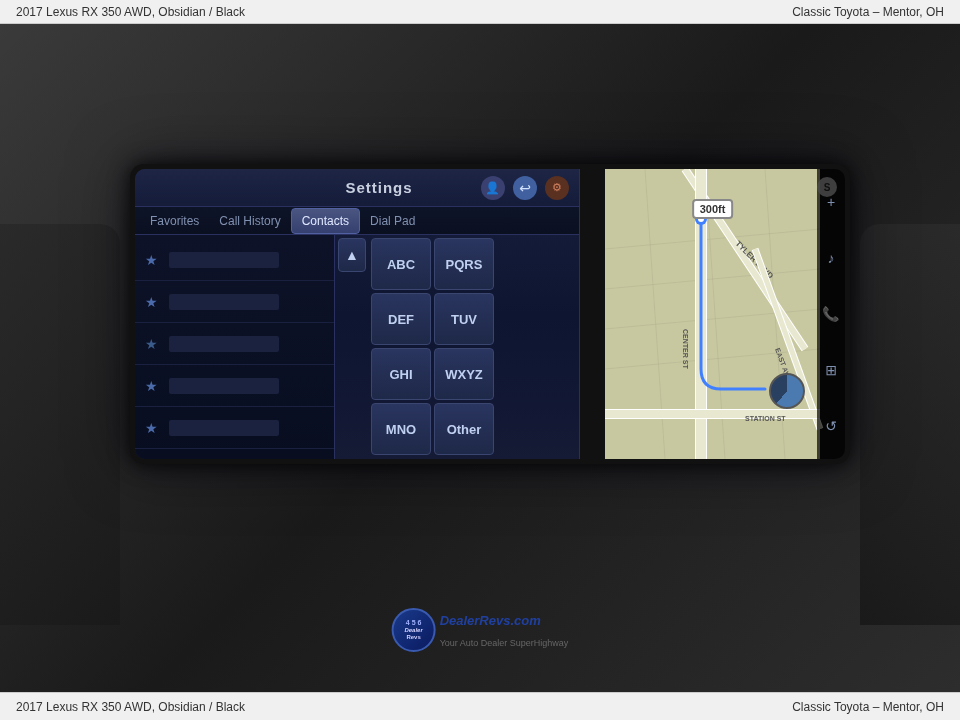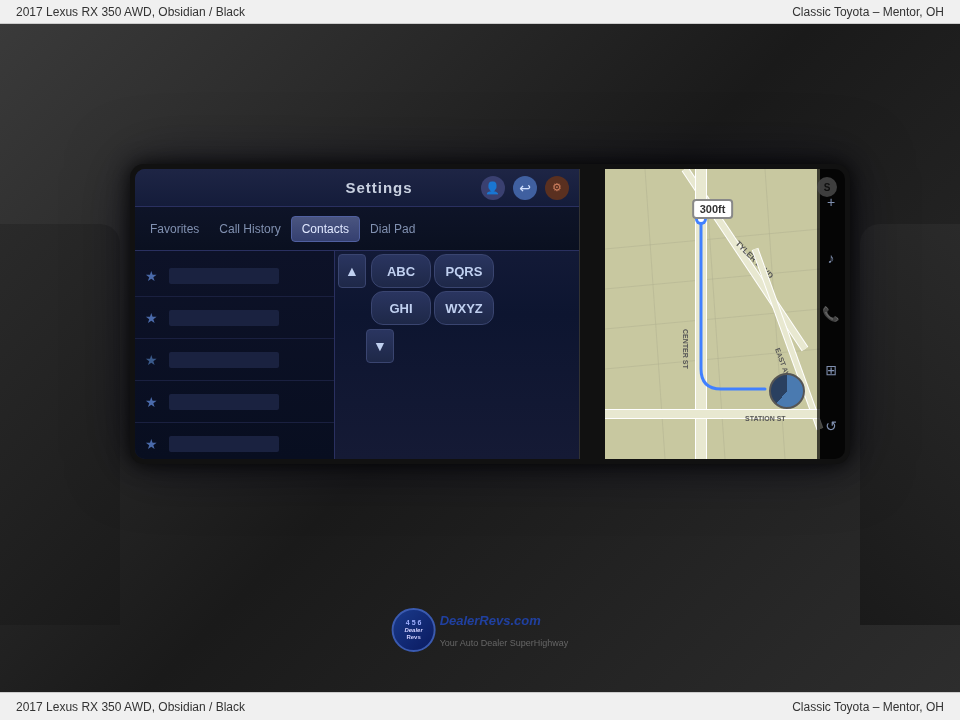--- a/index.html
+++ b/index.html
@@ -109,21 +109,21 @@
       color: #d08060;
       font-size: 11px;
     }
 
     
     .nav-tabs {
       display: flex;
       align-items: center;
       background: linear-gradient(180deg, #0e1428 0%, #0a1020 100%);
       border-bottom: 1px solid #2a3060;
-      height: 44px;
+      height: 28px;
       padding: 0 5px;
     }
 
     .nav-tab {
       padding: 5px 10px;
       font-size: 12px;
       color: #8090b0;
       cursor: pointer;
       border-radius: 4px;
       white-space: nowrap;
@@ -202,24 +202,24 @@
     .scroll-buttons {
       display: flex;
       flex-direction: column;
       gap: 2px;
       align-items: center;
       margin-right: 3px;
     }
 
     .alpha-cell {
       min-width: 60px;
-      height: 34px;
+      height: 52px;
       background: linear-gradient(180deg, #2a3560 0%, #1e2848 100%);
       border: 1px solid #3a4570;
-      border-radius: 12px;
+      border-radius: 4px;
       display: flex;
       align-items: center;
       justify-content: center;
       color: #c0d0f0;
       font-size: 13px;
       font-weight: bold;
       cursor: pointer;
     }
 
     .alpha-cell.active {
@@ -488,22 +488,30 @@
             <div class="scroll-and-grid">
               <div class="scroll-buttons">
                 <div class="alpha-up">▲</div>
               </div>
               <div style="display:flex; flex-direction:column; gap:3px; flex:1;">
                 <div class="alpha-row">
                   <div class="alpha-cell">ABC</div>
                   <div class="alpha-cell">PQRS</div>
                 </div>
                 <div class="alpha-row">
+                  <div class="alpha-cell">DEF</div>
+                  <div class="alpha-cell">TUV</div>
+                </div>
+                <div class="alpha-row">
                   <div class="alpha-cell">GHI</div>
                   <div class="alpha-cell">WXYZ</div>
+                </div>
+                <div class="alpha-row">
+                  <div class="alpha-cell">MNO</div>
+                  <div class="alpha-cell">Other</div>
                 </div>
               </div>
             </div>
             <div style="display:flex; justify-content:flex-start; margin-left:28px; margin-top:2px;">
               <div class="alpha-down">▼</div>
             </div>
           </div>
 
         </div>
       </div>

